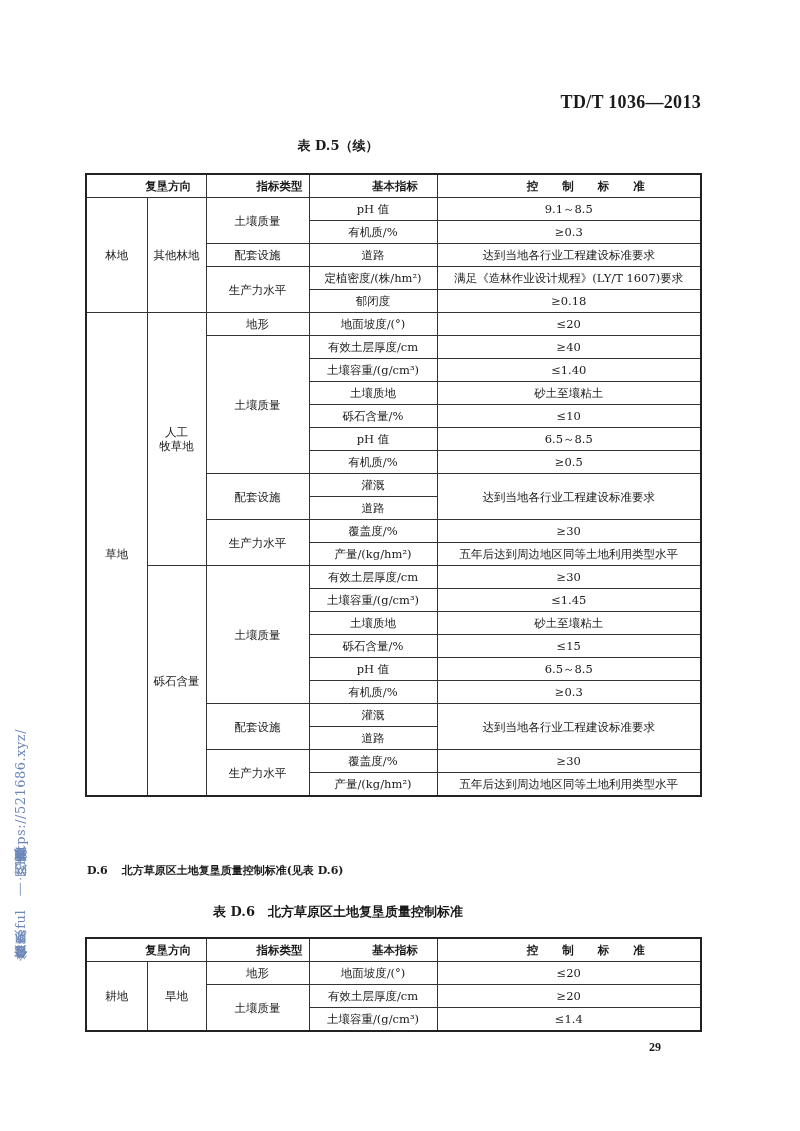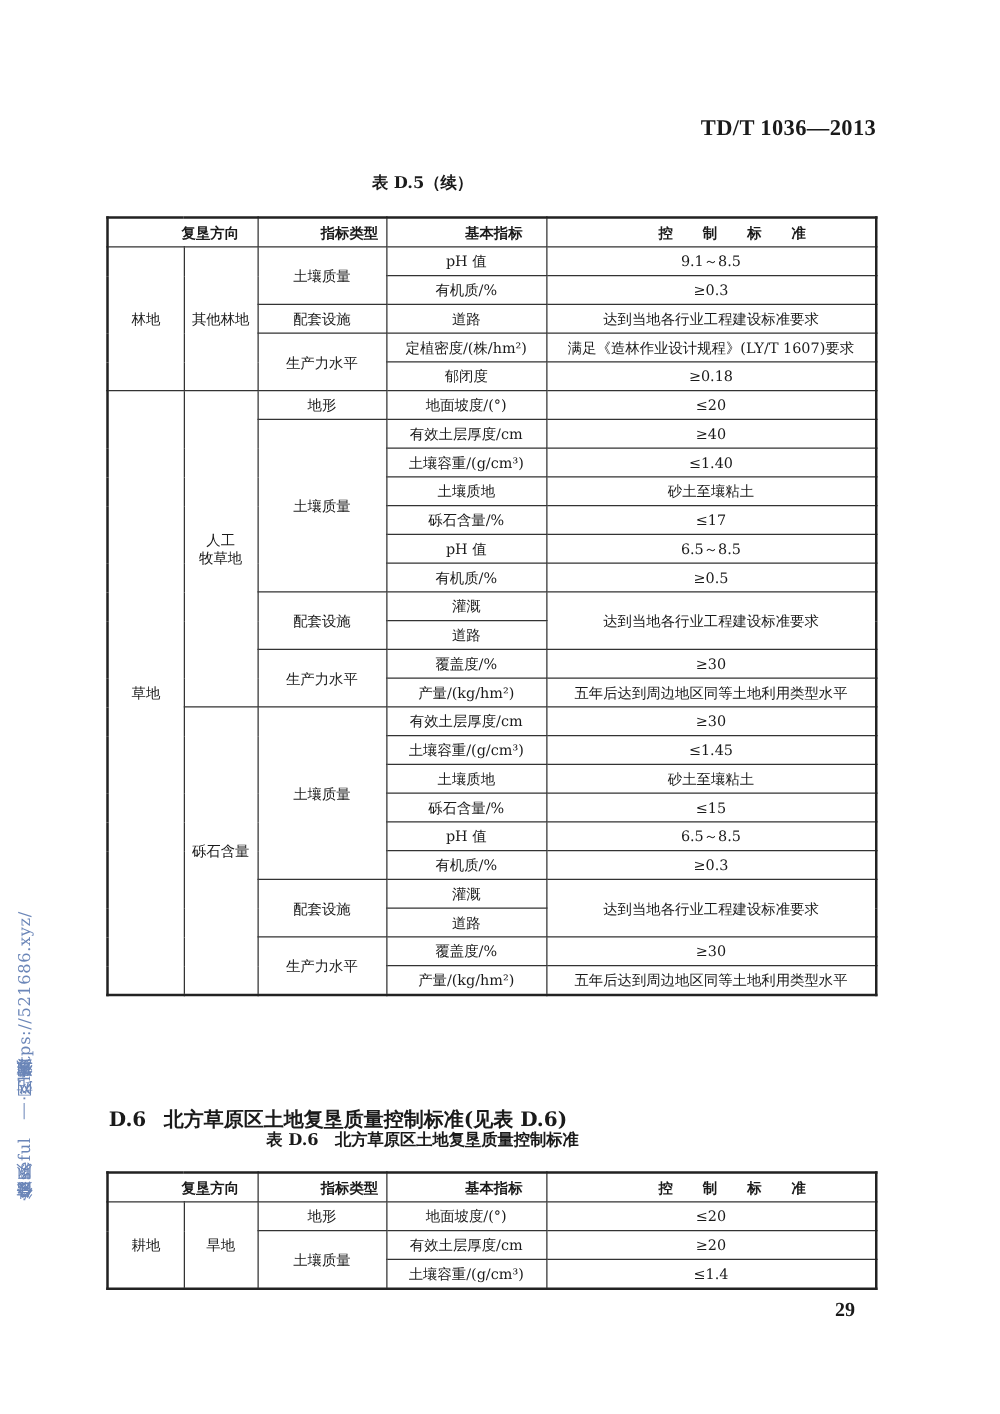--- a/index.html
+++ b/index.html
@@ -1,26 +1,26 @@
 <!DOCTYPE html>
 <html><head>
 <meta charset="utf-8">
 <style>
   html, body { margin:0; padding:0; }
   body { width:800px; height:1131px; background:#ffffff; position:relative; overflow:hidden;
          font-family:"DejaVu Serif","Liberation Serif",serif; color:#1a1a1a; }
   .doc-code { position:absolute; right:99px; top:92px; font-size:18px; font-weight:bold; font-family:Liberation Serif, serif; letter-spacing:0.3px; }
   .caption { position:absolute; left:0; width:676px; text-align:center; font-size:13px; font-weight:bold; }
-  .section-heading { position:absolute; left:87px; top:886px; font-size:16px; font-weight:bold; }
+  .section-heading { position:absolute; left:87px; top:863px; font-size:11px; font-weight:bold; }
   .section-heading .num { margin-right:14px; }
   table.std { position:absolute; left:85px; border-collapse:collapse; table-layout:fixed; font-size:11.5px; }
   table.std td, table.std th { border:1px solid #333; text-align:center; vertical-align:middle; padding:0; height:22px; line-height:14px; font-weight:normal; }
   table.std th { font-weight:bold;padding-left:44px; }
   table.std { border:2px solid #222; }
-  .page-number { position:absolute; left:668px; top:1040px; font-size:16px; font-weight:bold; font-family:"Liberation Serif",serif; }
+  .page-number { position:absolute; left:649px; top:1040px; font-size:12px; font-weight:bold; font-family:"Liberation Serif",serif; }
   .watermark { position:absolute; left:12px; top:490px; width:22px; height:480px; writing-mode:vertical-rl; transform:rotate(180deg); color:#6b86b8; font-size:13px; font-family:"DejaVu Serif",serif; letter-spacing:0.5px; white-space:nowrap; }
   .spaced { letter-spacing:10px; }
 </style>
 </head>
 <body>
 
 <div class="doc-code">TD/T 1036—2013</div>
 
 <div class="caption" style="top:137px;">表 D.5（续）</div>
 
@@ -84,21 +84,21 @@
   <tr>
     <td>土壤容重/(g/cm³)</td>
     <td>≤1.40</td>
   </tr>
   <tr>
     <td>土壤质地</td>
     <td>砂土至壤粘土</td>
   </tr>
   <tr>
     <td>砾石含量/%</td>
-    <td>≤17</td>
+    <td>≤10</td>
   </tr>
   <tr>
     <td>pH 值</td>
     <td>6.5～8.5</td>
   </tr>
   <tr>
     <td>有机质/%</td>
     <td>≥0.5</td>
   </tr>
   <tr>

